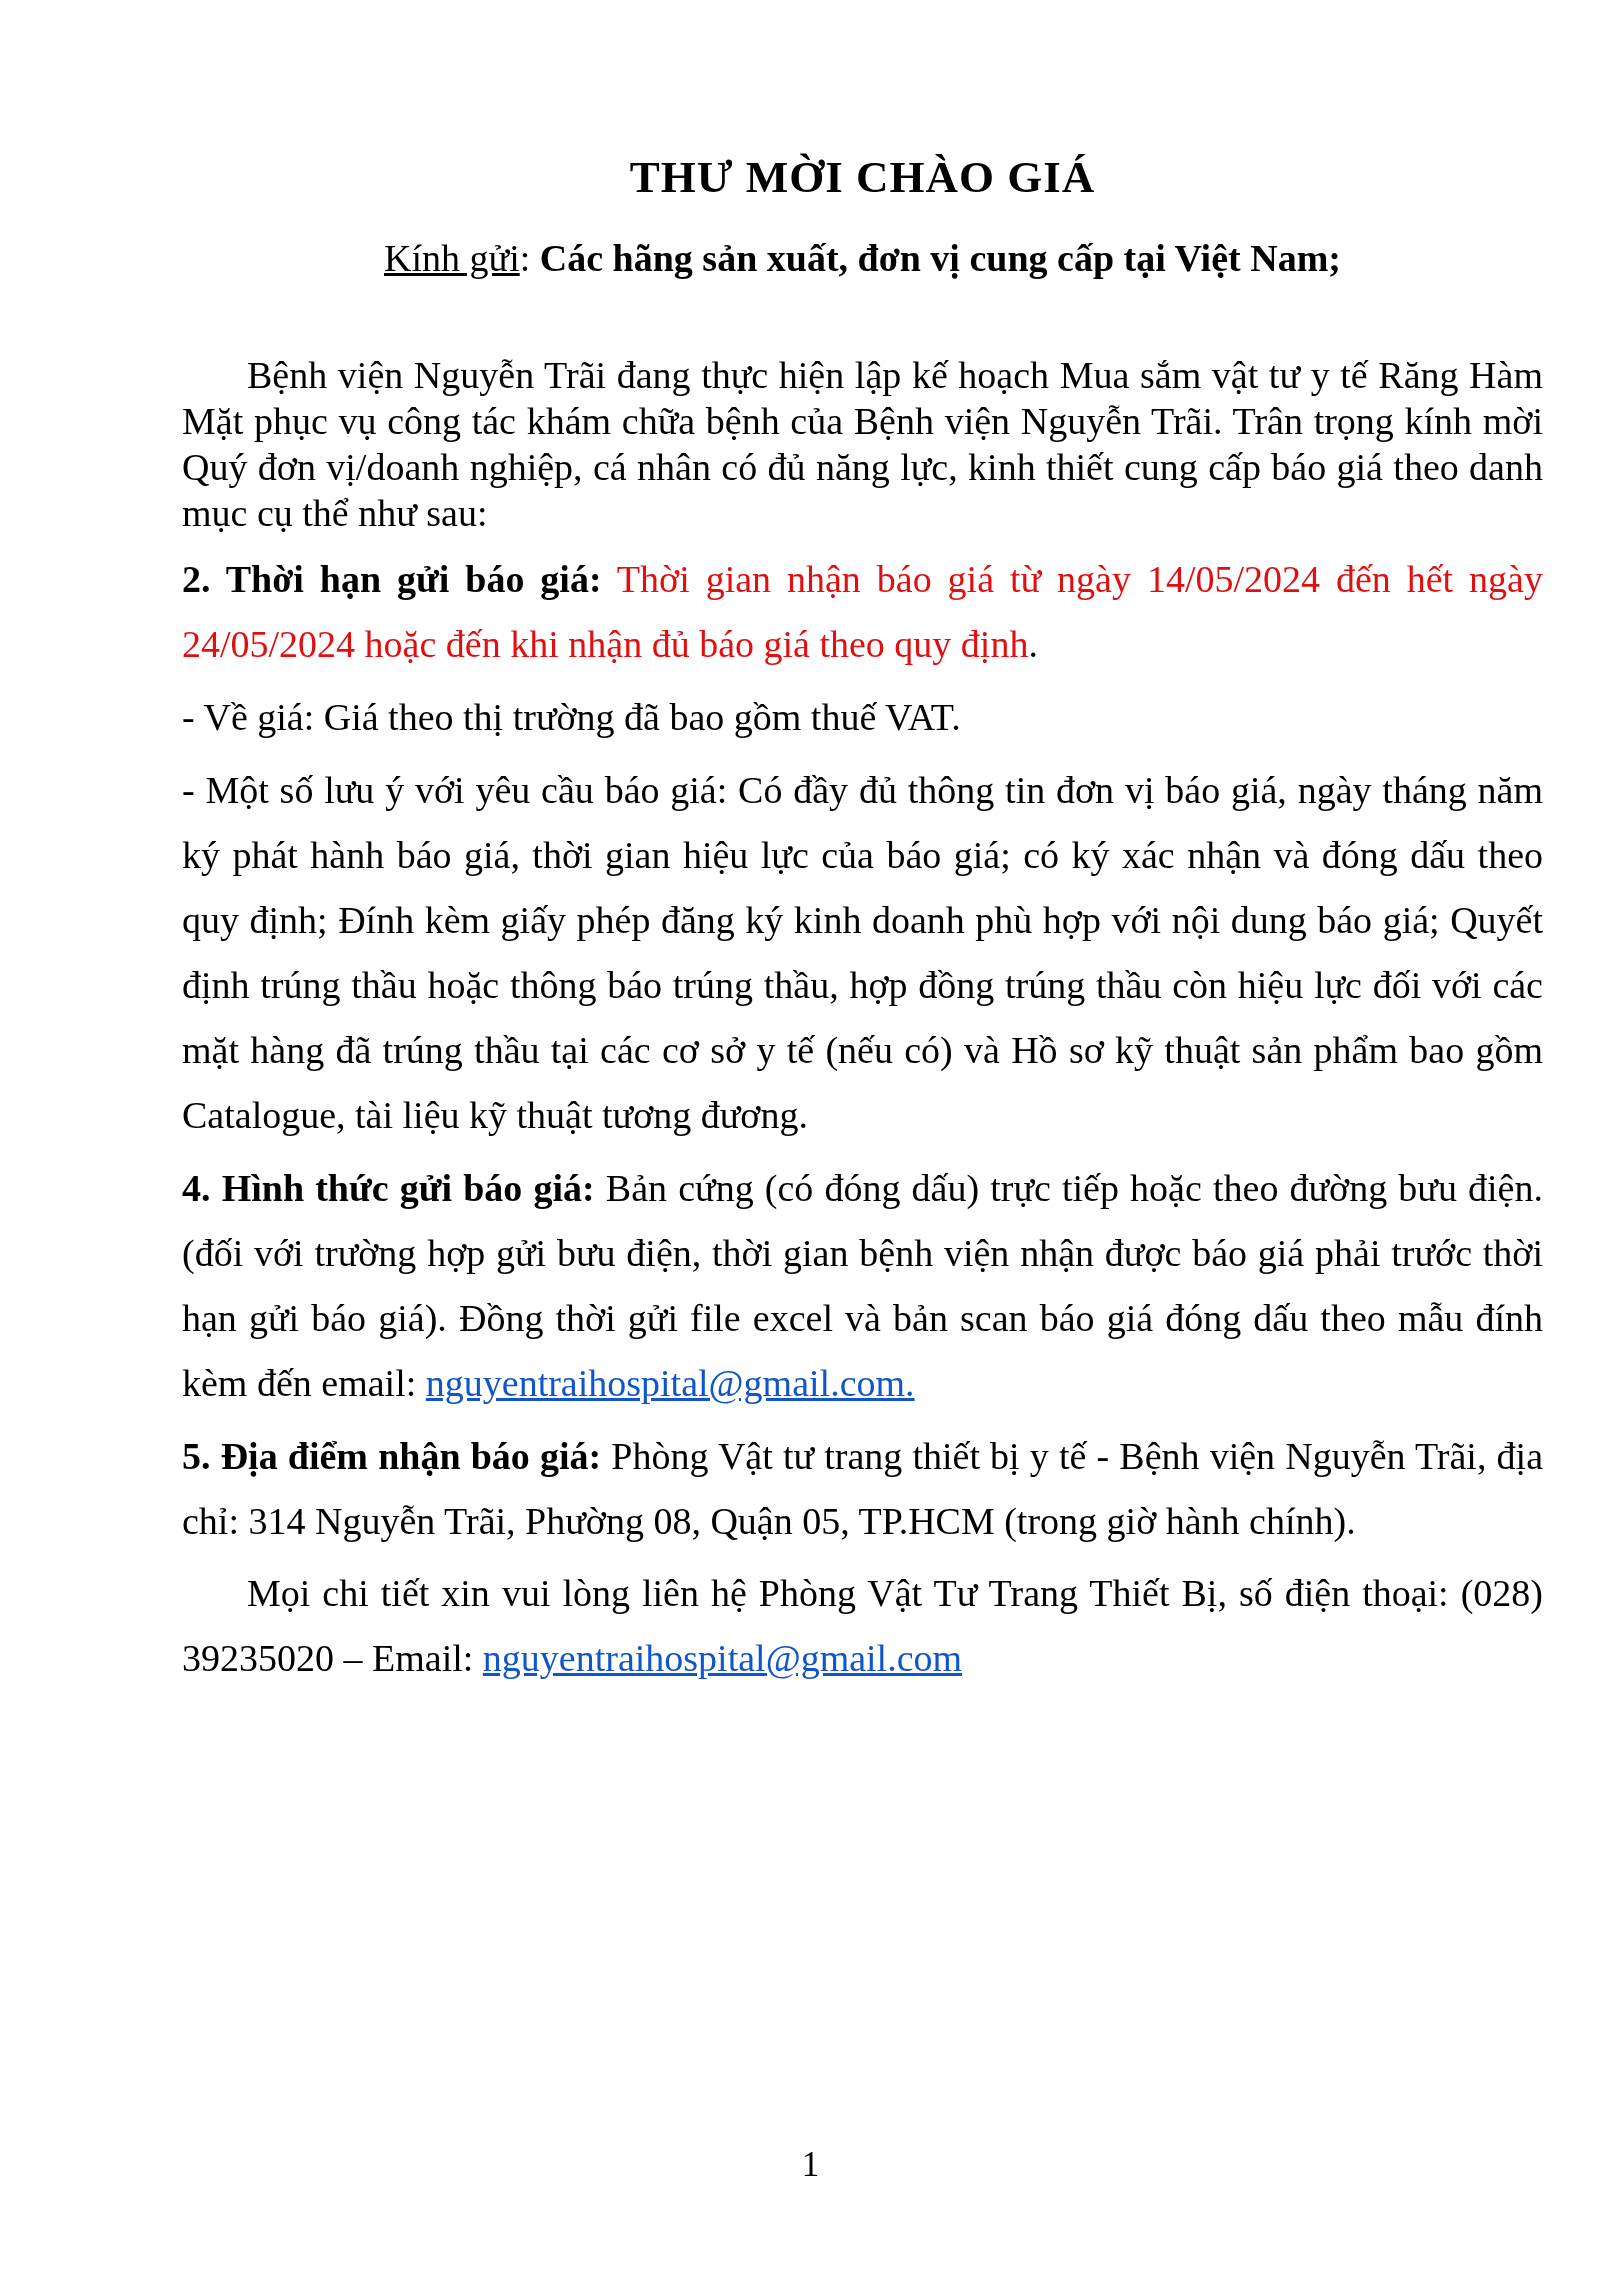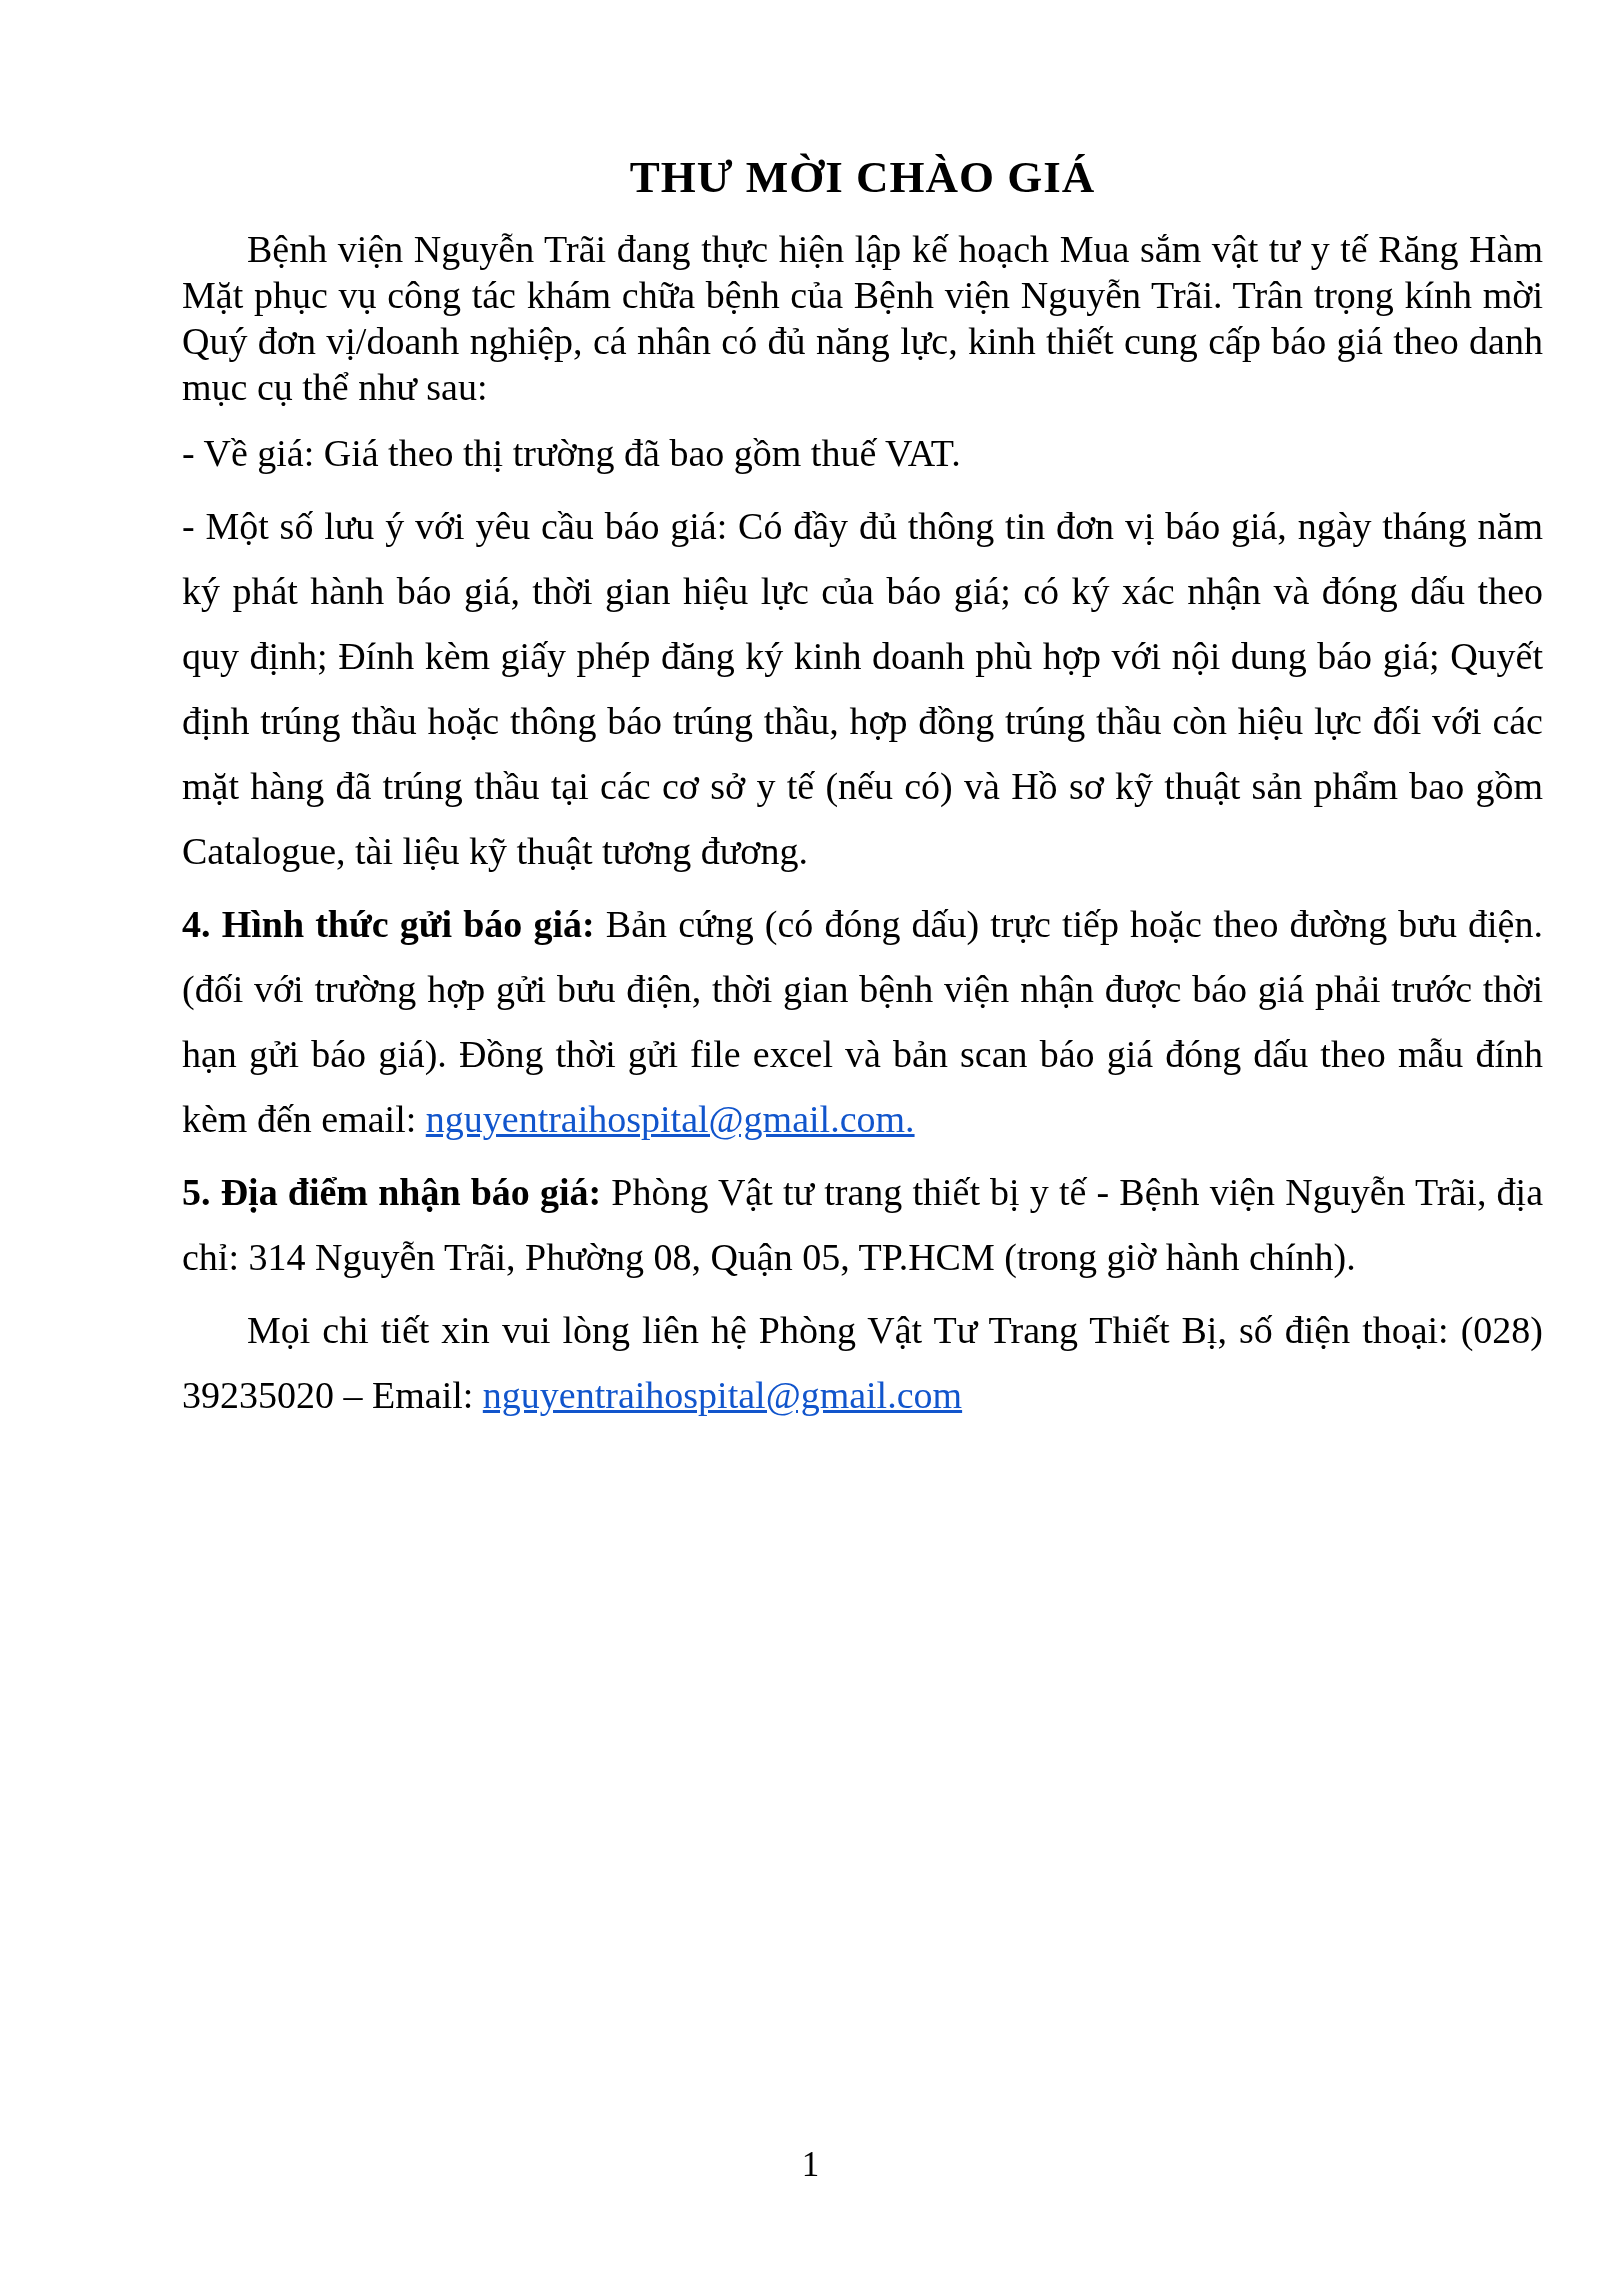--- a/index.html
+++ b/index.html
@@ -77,24 +77,30 @@
     line-height: 43px;
   }
 </style>
 </head>
 <body>
 
 <div class="page">
 
   <h1 class="doc-title">THƯ MỜI CHÀO GIÁ</h1>
 
+  <div class="salutation">
+    <span class="u-label">Kính gửi</span><span>: </span><span class="recipient">Các hãng sản xuất, đơn vị cung cấp tại Việt Nam;</span>
+  </div>
 
   <p class="body-par intro">Bệnh viện Nguyễn Trãi đang thực hiện lập kế hoạch Mua sắm vật tư y tế Răng Hàm Mặt phục vụ công tác khám chữa bệnh của Bệnh viện Nguyễn Trãi. Trân trọng kính mời Quý đơn vị/doanh nghiệp, cá nhân có đủ năng lực, kinh thiết cung cấp báo giá theo danh mục cụ thể như sau:</p>
 
 
+  <p class="body-par">
+    <span class="lead-bold">2. Thời hạn gửi báo giá:</span><span class="red-text"> Thời gian nhận báo giá từ ngày 14/05/2024 đến hết ngày 24/05/2024 hoặc đến khi nhận đủ báo giá theo quy định</span><span>.</span>
+  </p>
 
 
   <p class="body-par">- Về giá: Giá theo thị trường đã bao gồm thuế VAT.</p>
 
 
   <p class="body-par">- Một số lưu ý với yêu cầu báo giá: Có đầy đủ thông tin đơn vị báo giá, ngày tháng năm ký phát hành báo giá, thời gian hiệu lực của báo giá; có ký xác nhận và đóng dấu theo quy định; Đính kèm giấy phép đăng ký kinh doanh phù hợp với nội dung báo giá; Quyết định trúng thầu hoặc thông báo trúng thầu, hợp đồng trúng thầu còn hiệu lực đối với các mặt hàng đã trúng thầu tại các cơ sở y tế (nếu có) và Hồ sơ kỹ thuật sản phẩm bao gồm Catalogue, tài liệu kỹ thuật tương đương.</p>
 
   <p class="body-par">
     <span class="lead-bold">4. Hình thức gửi báo giá:</span><span> Bản cứng (có đóng dấu) trực tiếp hoặc theo đường bưu điện. (đối với trường hợp gửi bưu điện, thời gian bệnh viện nhận được báo giá phải trước thời hạn gửi báo giá). Đồng thời gửi file excel và bản scan báo giá đóng dấu theo mẫu đính kèm đến email: </span><a class="email-link">nguyentraihospital@gmail.com.</a>
   </p>

